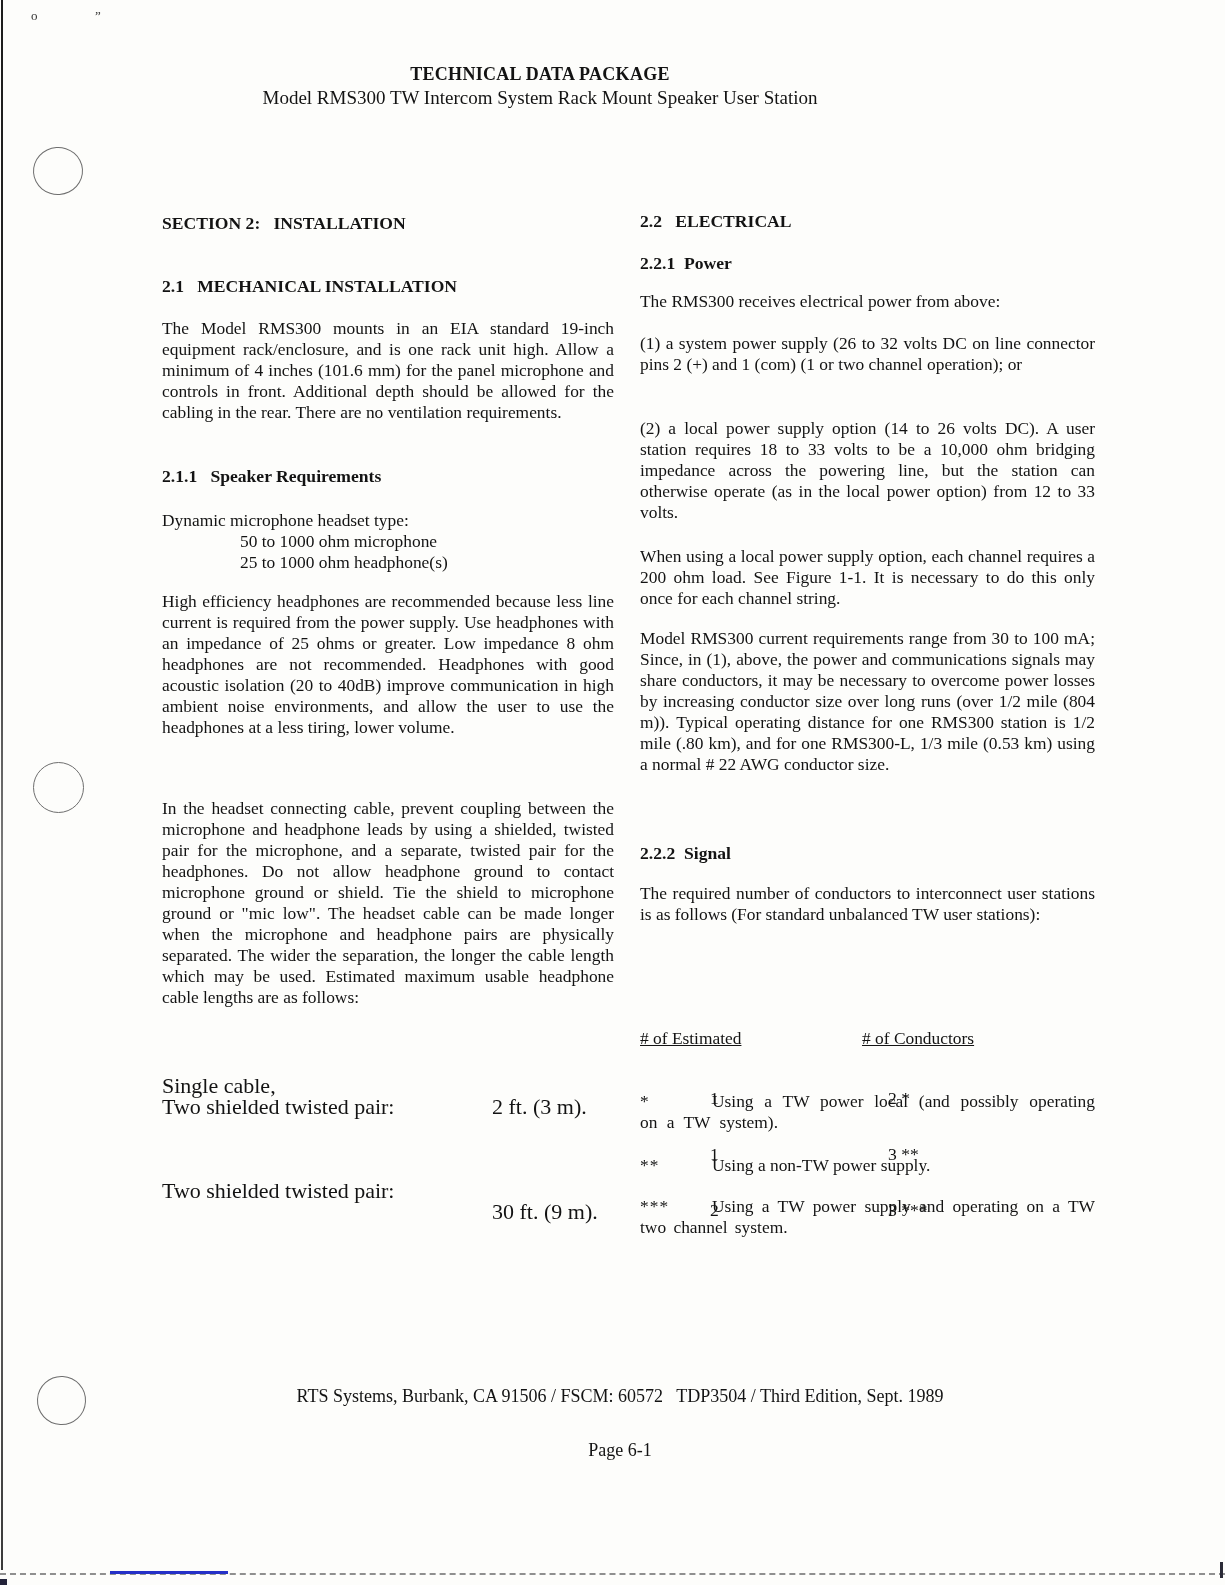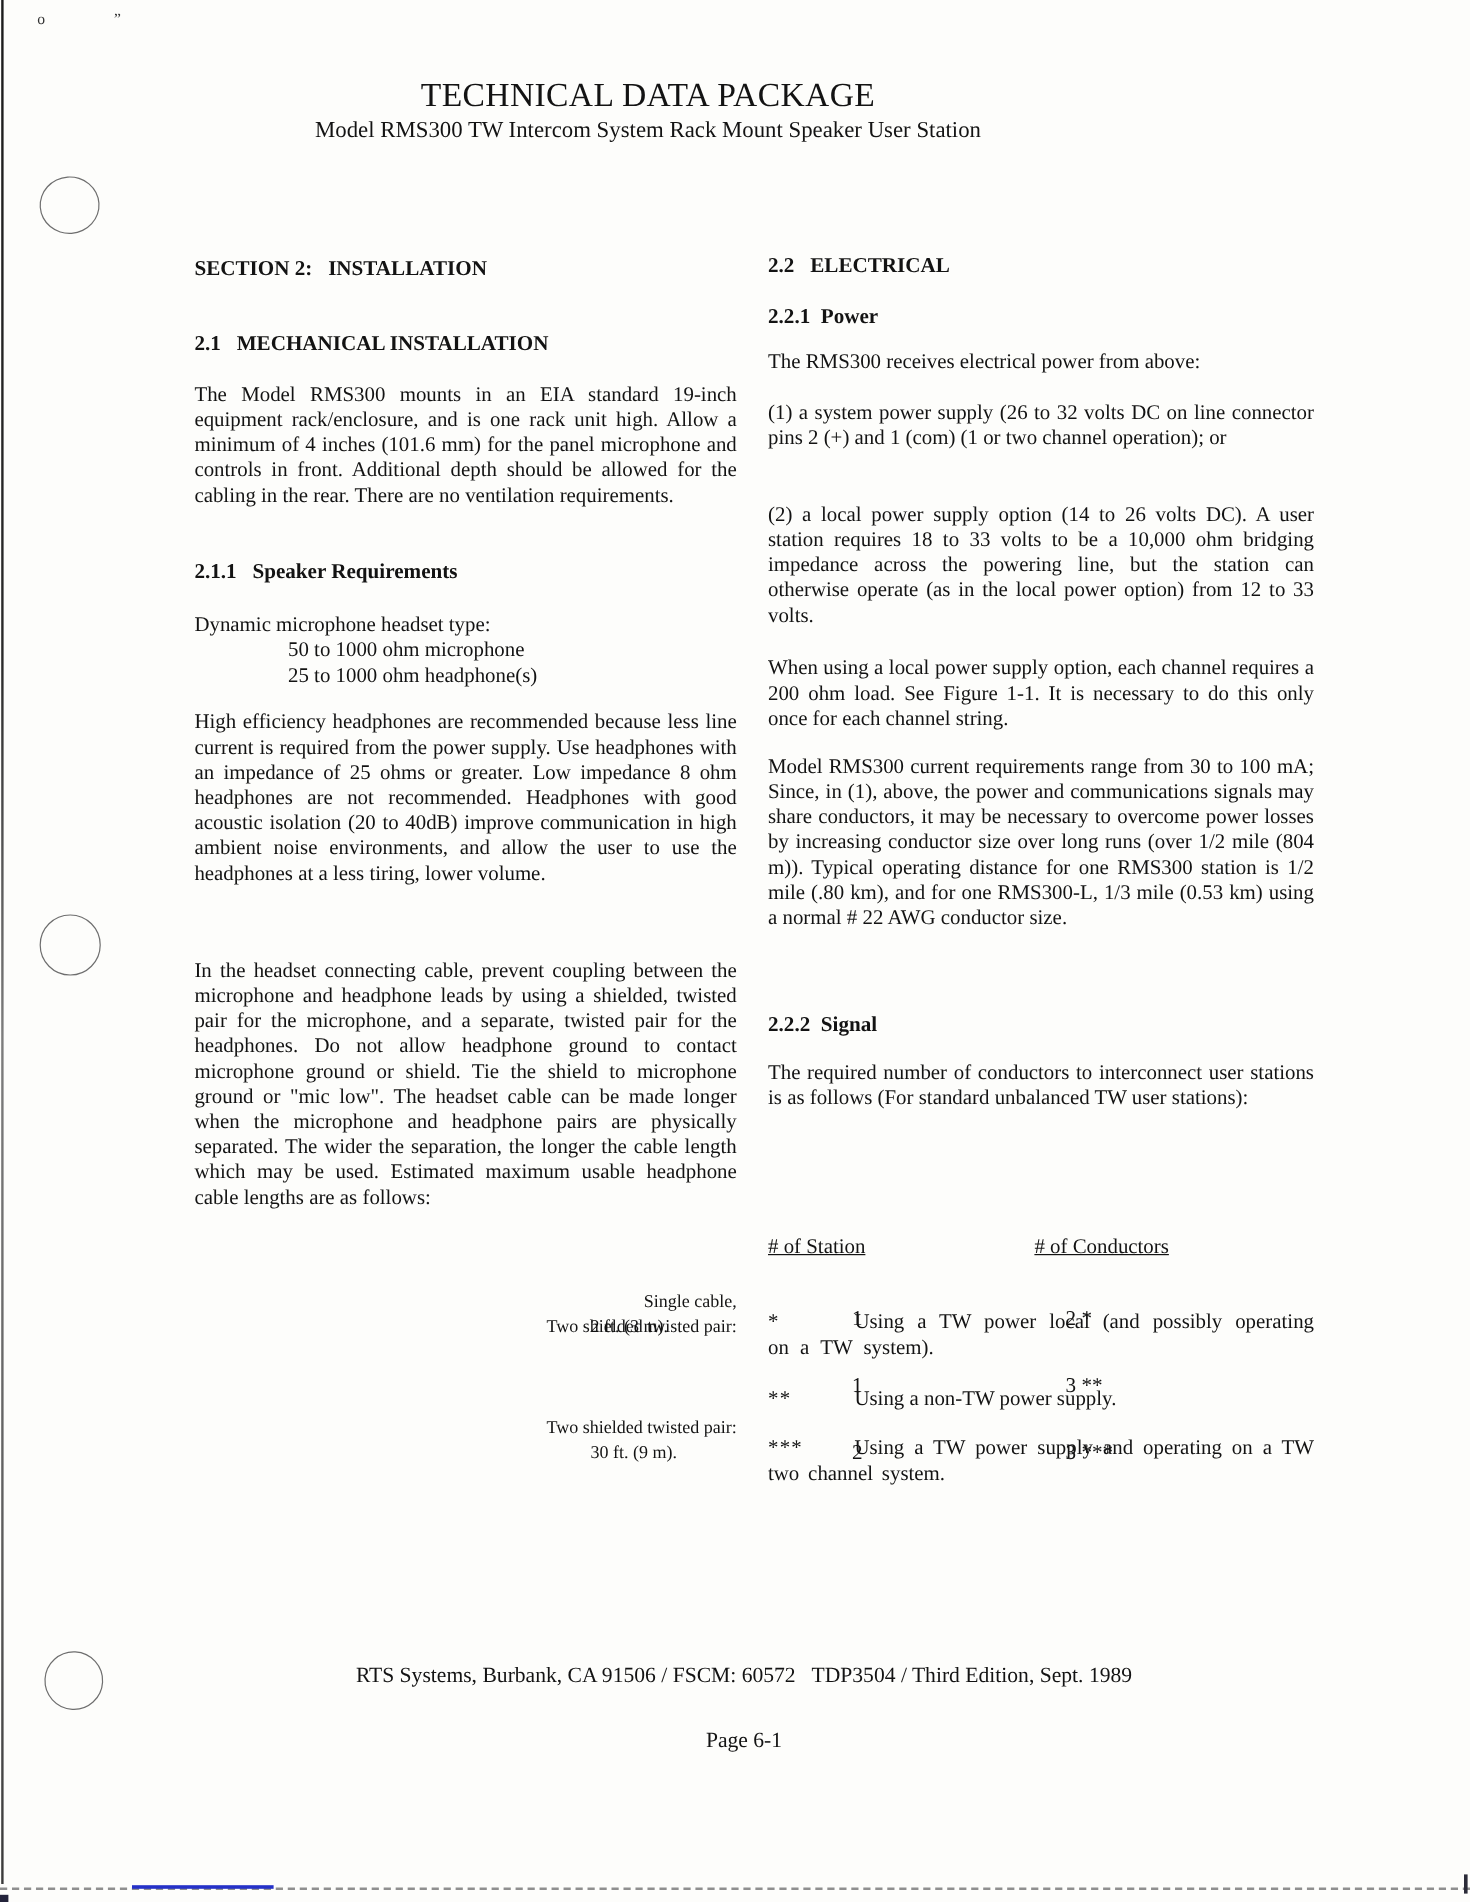--- a/index.html
+++ b/index.html
@@ -7,31 +7,31 @@
     width:1225px;height:1585px;
     background:#fdfdfb;
     font-family:"Liberation Serif", serif;
     color:#131313;
     position:relative;
     overflow:hidden;
   }
   .blk{position:absolute;}
   
   .hdr-wrap{left:210px;top:64px;width:660px;text-align:center;}
-  .hdr-title{font-size:28px;font-weight:normal;letter-spacing:.3px;}
+  .hdr-title{font-size:18px;font-weight:bold;letter-spacing:.3px;}
   .hdr-sub{font-size:19px;margin-top:2px;}
   
   .colL{left:162px;width:452px;}
   .colR{left:640px;width:455px;}
   .heading{font-weight:bold;font-size:17.6px;white-space:pre;}
   .bodytxt{font-size:17.4px;line-height:21px;text-align:justify;}
   .plain{font-size:17.4px;line-height:21px;}
   .indent{margin-left:78px;}
   
-  .cable-row{font-size:15px;line-height:21px;position:relative;text-align:right;}
+  .cable-row{font-size:22px;line-height:21px;position:relative;}
   .cable-val{position:absolute;left:330px;top:21px;white-space:nowrap;}
   
   .ct-head{position:relative;font-size:17.4px;}
   .ct-head span{text-decoration:underline;}
   .ct-h2{position:absolute;left:222px;top:0;}
   .ct-row{position:relative;font-size:17.6px;line-height:28px;}
   .ct-ch{display:inline-block;margin-left:70px;}
   .ct-co{position:absolute;left:248px;top:0;white-space:pre;}
   
   .fn{font-size:17.4px;line-height:21px;text-align:justify;}
@@ -110,21 +110,21 @@
 
 <div class="blk colR bodytxt" style="top:546px">When using a local power supply option, each channel requires a 200 ohm load.  See Figure 1-1.  It is necessary to do this only once for each channel string.</div>
 
 <div class="blk colR bodytxt" style="top:628px">Model RMS300 current requirements range from 30 to 100 mA; Since, in (1), above, the power and communications signals may share conductors, it may be necessary to overcome power losses by increasing conductor size over long runs (over 1/2 mile (804 m)). Typical operating distance for one RMS300 station is 1/2 mile (.80 km), and for one RMS300-L, 1/3 mile (0.53 km) using a normal # 22 AWG conductor size.</div>
 
 <div class="blk colR heading" style="top:843px">2.2.2  Signal</div>
 
 <div class="blk colR bodytxt" style="top:883px">The required number of conductors to interconnect user stations is as follows (For standard unbalanced TW user stations):</div>
 
 <div class="blk colR ct-head" style="top:965px">
-  <span># of Station</span>
+  <span># of Estimated</span>
   <span class="ct-h2"># of Conductors</span>
 </div>
 
 <div class="blk colR ct-row" style="top:1000px">
   <span class="ct-ch">1</span>
   <span class="ct-co">2 *</span>
 </div>
 <div class="blk colR ct-row" style="top:1028px">
   <span class="ct-ch">1</span>
   <span class="ct-co">3 **</span>

